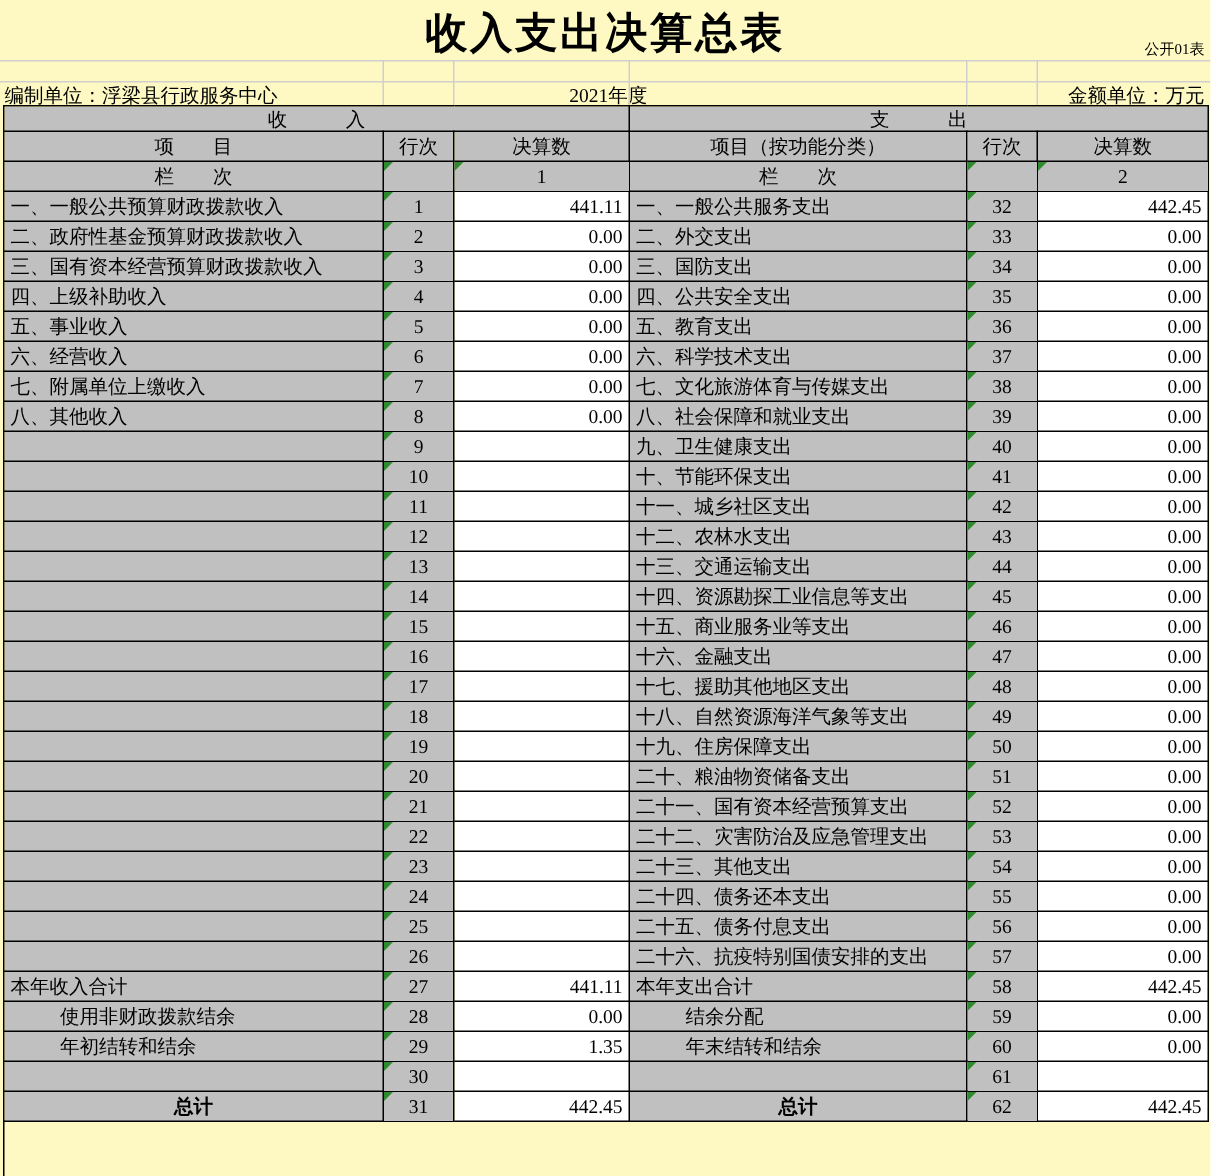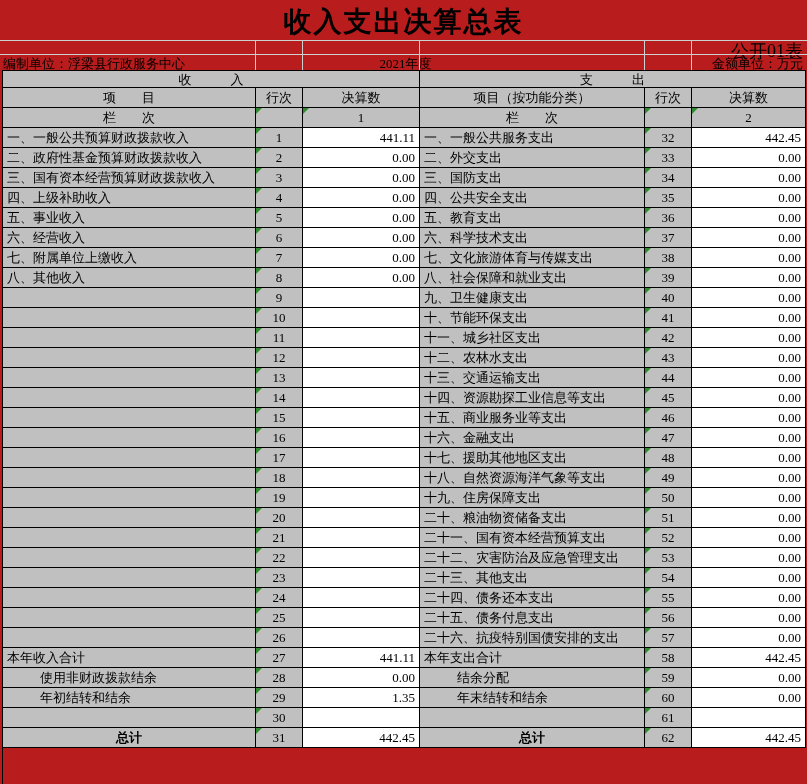--- a/index.html
+++ b/index.html
@@ -1,21 +1,21 @@
 <!DOCTYPE html>
 <html><head>
 <meta charset="utf-8">
 <style>
   * { box-sizing: border-box; }
   html,body { margin:0; padding:0; background:#ffffff; }
-  .page { position:relative; width:807px; height:784px; background:#b91c1c; color:#000;
+  .page { position:relative; width:807px; height:784px; background:#fef9c3; color:#000;
           font-family:"Liberation Serif","DejaVu Serif",serif; overflow:hidden; }
   .title { position:absolute; top:3px; left:0; width:807px; text-align:center;
            font-size:28px; font-weight:700; letter-spacing:2px; }
-  .m1 { position:absolute; top:39px; right:4px; font-size:18px; }
+  .m1 { position:absolute; top:26px; right:4px; font-size:10px; }
   .m2l { position:absolute; top:55px; left:3px; font-size:13px; }
   .m2c { position:absolute; top:55px; left:302px; width:117px; text-align:center; font-size:13px;margin-left:45px; }
   .m2r { position:absolute; top:55px; right:4px; font-size:13px; }
   .gv { position:absolute; top:40px; height:30px; width:1px; background:#cfcfcf; }
   .gh { position:absolute; left:0; width:807px; height:1px; background:#cfcfcf; }
   table.sheet { position:absolute; left:2px; top:70px; width:803px;
                 border-collapse:collapse; table-layout:fixed; font-size:13px; }
   .sheet th, .sheet td { border:1px solid #000; padding:0 4px; height:20px; line-height:17px;
                          font-weight:400; overflow:hidden; white-space:nowrap; }
   .sheet tr.r-sec th { height:17px; line-height:15px; }

